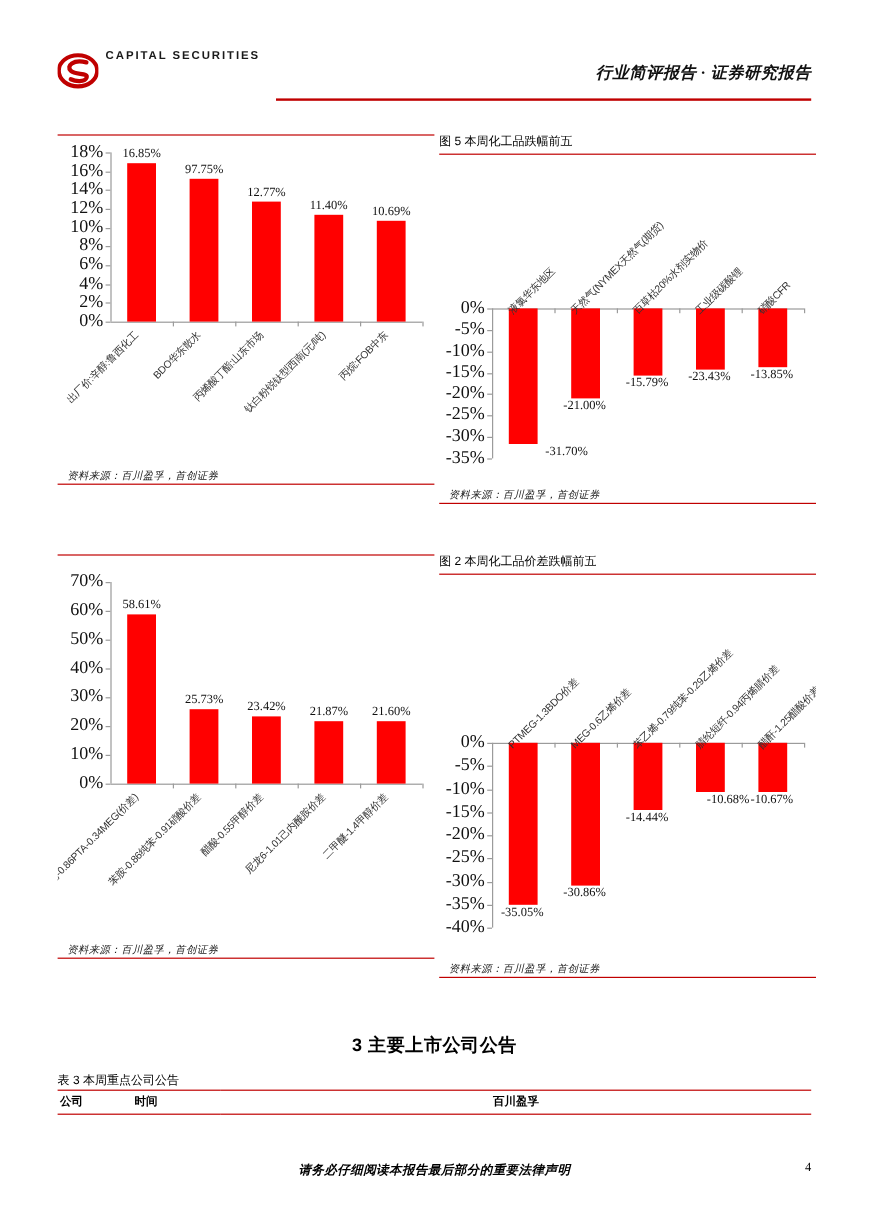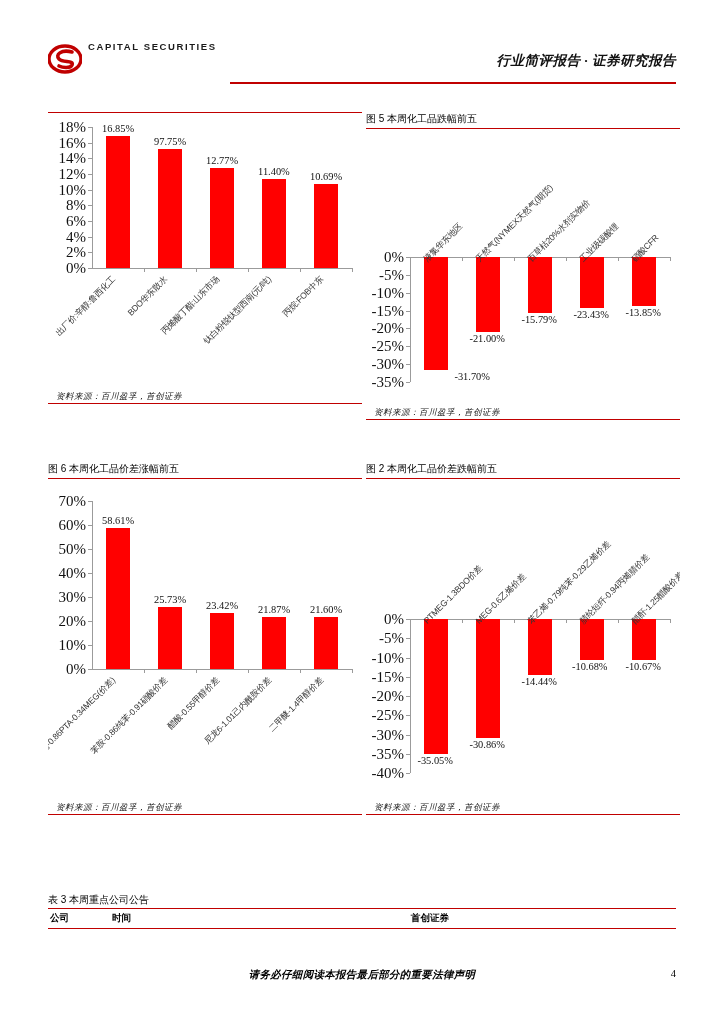--- a/index.html
+++ b/index.html
@@ -253,21 +253,20 @@
           <div class="bar" style="left: 266.04px; top: 128px; width: 23.92px; height: 49.4643px; background: rgb(255, 0, 0);"></div>
           <div class="tickmark-x" style="left: 304px; top: 128px;"></div>
           <div class="vlabel" style="left: 259.45px; top: 178.464px;">-13.85%</div>
           <div class="catlabel up" style="left: 272px; top: 124px; transform-origin: left bottom; transform: rotate(-45deg); direction: ltr;">硝酸CFR</div>
         </div>
       <div class="fig-source">资料来源：百川盈孚，首创证券</div>
     </div>
   </div>
 
   <div class="fig-col" id="fig6">
-    <div class="fig-caption">图 6 本周化工品价差涨幅前五</div>
     <div class="fig-box">
       <div class="plot tall" id="plot6">
           <div class="ytick" style="top: 190px; width: 38px; left: 0px;">0%</div>
           <div class="tickmark" style="left: 40px; top: 190px;"></div>
           <div class="ytick" style="top: 166px; width: 38px; left: 0px;">10%</div>
           <div class="tickmark" style="left: 40px; top: 166px;"></div>
           <div class="ytick" style="top: 142px; width: 38px; left: 0px;">20%</div>
           <div class="tickmark" style="left: 40px; top: 142px;"></div>
           <div class="ytick" style="top: 118px; width: 38px; left: 0px;">30%</div>
           <div class="tickmark" style="left: 40px; top: 118px;"></div>
@@ -337,38 +336,39 @@
           <div class="bar" style="left: 110.04px; top: 140px; width: 23.92px; height: 118.811px; background: rgb(255, 0, 0);"></div>
           <div class="tickmark-x" style="left: 148px; top: 140px;"></div>
           <div class="vlabel" style="left: 103.45px; top: 259.811px;">-30.86%</div>
           <div class="catlabel up" style="left: 116px; top: 136px; transform-origin: left bottom; transform: rotate(-45deg); direction: ltr;">MEG-0.6乙烯价差</div>
           <div class="bar" style="left: 162.04px; top: 140px; width: 23.92px; height: 55.594px; background: rgb(255, 0, 0);"></div>
           <div class="tickmark-x" style="left: 200px; top: 140px;"></div>
           <div class="vlabel" style="left: 155.45px; top: 196.594px;">-14.44%</div>
           <div class="catlabel up" style="left: 168px; top: 136px; transform-origin: left bottom; transform: rotate(-45deg); direction: ltr;">苯乙烯-0.79纯苯-0.29乙烯价差</div>
           <div class="bar" style="left: 214.04px; top: 140px; width: 23.92px; height: 41.118px; background: rgb(255, 0, 0);"></div>
           <div class="tickmark-x" style="left: 252px; top: 140px;"></div>
-          <div class="vlabel" style="left: 206px; top: 182.118px;">-10.68%</div>
+          <div class="vlabel" style="left: 223px; top: 182.118px;">-10.68%</div>
           <div class="catlabel up" style="left: 220px; top: 136px; transform-origin: left bottom; transform: rotate(-45deg); direction: ltr;">腈纶短纤-0.94丙烯腈价差</div>
           <div class="bar" style="left: 266.04px; top: 140px; width: 23.92px; height: 41.0795px; background: rgb(255, 0, 0);"></div>
           <div class="tickmark-x" style="left: 304px; top: 140px;"></div>
           <div class="vlabel" style="left: 259.45px; top: 182.079px; text-align: center;">-10.67%</div>
           <div class="catlabel up" style="left: 272px; top: 136px; transform-origin: left bottom; transform: rotate(-45deg); direction: ltr;">醋酐-1.25醋酸价差</div>
         </div>
       <div class="fig-source">资料来源：百川盈孚，首创证券</div>
     </div>
   </div>
 
+  <div class="section-title">3 主要上市公司公告</div>
   <div class="table-caption">表 3 本周重点公司公告</div>
 
   <table class="tbl">
     <tbody id="tbl-body">
         <tr class="hdr-row">
           <td class="c-company">公司</td>
           <td class="c-time">时间</td>
-          <td class="c-points hdr-points">首创证券</td>
+          <td class="c-points hdr-points">百川盈孚</td>
         </tr>
       </tbody>
   </table>
 
   <div class="footer-note">请务必仔细阅读本报告最后部分的重要法律声明</div>
   <div class="footer-page">4</div>
 </div>
 
 </body></html>

